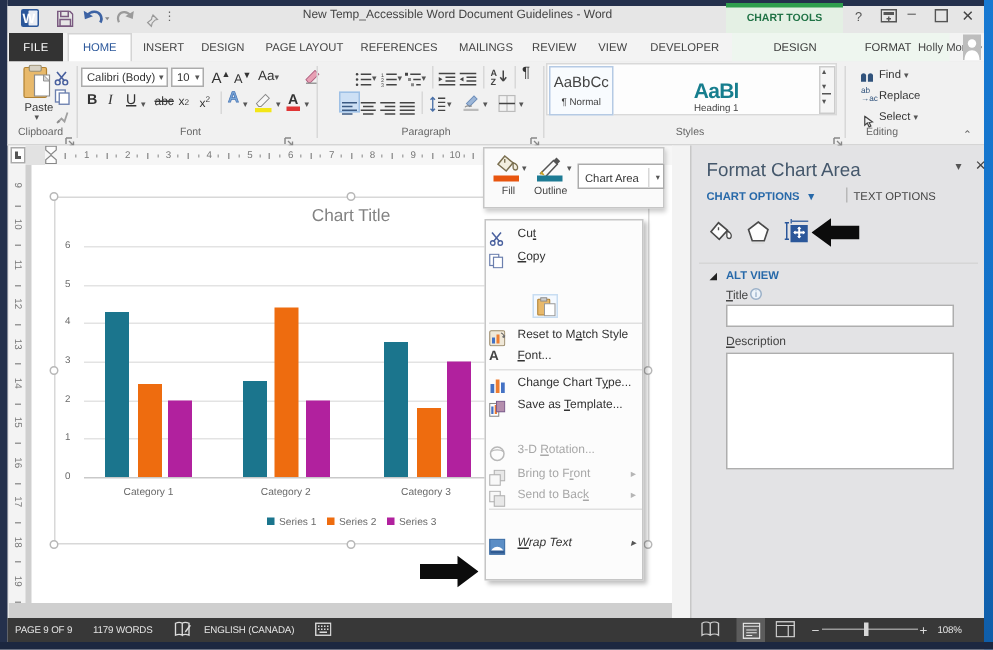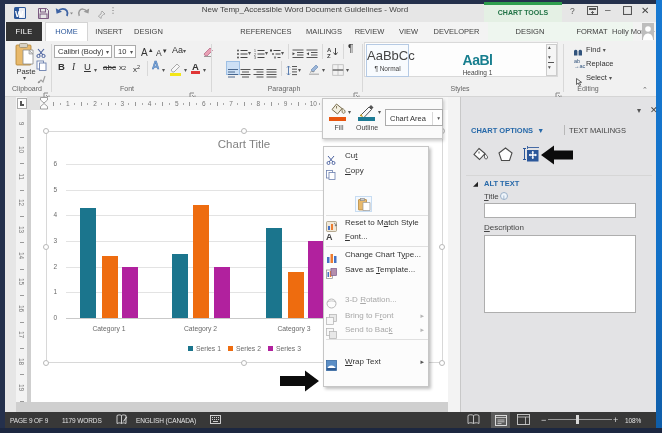--- a/index.html
+++ b/index.html
@@ -24,24 +24,24 @@
 #tab-home{background:#fff;color:#2b579a;border:1px solid #d4d4d4;border-bottom:none;line-height:17px;}
 
 #ribbon{left:0;top:41px;width:651px;height:56px;background:#f1f1f1;border-bottom:1px solid #d5d5d5;}
 .gsep{position:absolute;top:3px;width:1px;height:48px;background:#d8d8d8;}
 .glabel{position:absolute;top:44px;font-size:7px;color:#666;width:60px;text-align:center;}
 .inbox{background:#fff;border:1px solid #ababab;font-size:7.5px;color:#333;line-height:11px;}
 .dda{position:absolute;right:2px;top:1px;font-size:6px;color:#555;}
 .ic{line-height:10px;}
 .etext{font-size:7.5px;color:#333;}
 .stylecard{top:3px;height:33px;text-align:center;}
-.sc1{font-size:13px;color:#444;margin-top:6px;line-height:10px;}
+.sc1{font-size:10px;color:#444;margin-top:6px;line-height:10px;}
 .sc2{font-size:6.5px;color:#444;margin-top:4px;}
 
-#docarea{left:11px;top:97px;width:443px;height:315px;background:#cfcfcf;}
+#docarea{left:1px;top:97px;width:443px;height:315px;background:#cfcfcf;}
 #hruler{left:0;top:0px;width:443px;height:13px;background:#f6f6f6;font-size:6.5px;color:#777;}
 #vruler{left:0;top:13px;width:11px;height:292px;background:#f3f3f3;font-size:6.5px;color:#777;}
 #page{left:15px;top:13px;width:428px;height:292px;background:#fff;}
 #scrollcol{left:443px;top:97px;width:12px;height:315px;background:#f3f3f3;}
 #navytop{left:0;top:0;width:479px;height:4px;background:#24304c;}
 #navytop2{position:absolute;left:479px;top:0;width:78px;height:2px;background:#24304c;}
 #navytop3{position:absolute;left:557px;top:0;width:94px;height:4px;background:#24304c;}
 
 #statusbar{left:0px;top:412px;width:651px;height:16px;background:#383838;color:#e3e3e3;font-size:6.5px;letter-spacing:-0.1px;}
 
@@ -117,20 +117,21 @@
   <div class="abs winbtn" style="left:618px;top:6px;"><svg width="9" height="9" viewBox="0 0 9 9">
         <rect x="0.5" y="0.5" width="8" height="8" fill="none" stroke="#555" stroke-width="1.1"></rect>
       </svg></div>
   <div class="abs winbtn" style="left:636px;top:5px;font-size:10px;color:#444;">✕</div>
   <div class="abs" id="tabrow">
     <div class="abs" id="tabgreen"></div>
     <div class="abs tab" id="tab-file" style="left:1px;width:36px;">FILE</div>
     <div class="abs tab" id="tab-home" style="left:40px;width:43px;">HOME</div>
     <div class="abs tab" style="left:82px;width:44px;">INSERT</div>
     <div class="abs tab" style="left:121px;width:45px;">DESIGN</div>
+    <div class="abs tab" style="left:166px;width:64px;">PAGE LAYOUT</div>
     <div class="abs tab" style="left:232px;width:58px;">REFERENCES</div>
     <div class="abs tab" style="left:296px;width:46px;">MAILINGS</div>
     <div class="abs tab" style="left:344px;width:41px;">REVIEW</div>
     <div class="abs tab" style="left:387px;width:33px;">VIEW</div>
     <div class="abs tab" style="left:424px;width:55px;">DEVELOPER</div>
     <div class="abs tab" style="left:500px;width:50px;color:#3a3a3a;">DESIGN</div>
     <div class="abs tab" style="left:562px;width:50px;color:#3a3a3a;">FORMAT</div>
     <div class="abs" style="left:607px;top:5px;width:38px;white-space:nowrap;font-size:7.5px;color:#444;">Holly Mor... <span style="font-size:6px;">▾</span></div>
     <div class="abs" style="left:637px;top:1px;width:12px;height:17px;background:#bdbdbd;"><svg width="12" height="17" viewBox="0 0 12 17">
           <circle cx="6" cy="6" r="2.8" fill="#fff"></circle>
@@ -436,44 +437,45 @@
       <div class="abs hd" style="left:408px;top:18px;"></div>
       <div class="abs hd" style="left:12px;top:134px;"></div>
       <div class="abs hd" style="left:408px;top:134px;"></div>
       <div class="abs hd" style="left:12px;top:250px;"></div>
       <div class="abs hd" style="left:210px;top:250px;"></div>
       <div class="abs hd" style="left:408px;top:250px;"></div>
     </div>
   </div>
   <div class="abs" id="scrollcol"></div>
   <div class="abs" id="panel">
+    <div class="abs" style="left:10px;top:9px;font-size:12.5px;color:#44576b;">Format Chart Area</div>
     <div class="abs" style="left:176px;top:9px;font-size:8px;color:#555;">▾</div>
     <div class="abs" style="left:189px;top:8px;font-size:9px;color:#444;">✕</div>
     <div class="abs" style="left:10px;top:29px;font-size:7.5px;font-weight:bold;color:#2769a9;">CHART OPTIONS&nbsp; <span style="font-size:7px;color:#2769a9;">▼</span></div>
     <div class="abs" style="left:103px;top:28px;width:1px;height:10px;background:#b8b8b8;"></div>
-    <div class="abs" style="left:108px;top:29px;font-size:7.5px;color:#444;">TEXT MAILINGS</div>
+    <div class="abs" style="left:108px;top:29px;font-size:7.5px;color:#444;">TEXT OPTIONS</div>
     <div class="abs" style="left:12px;top:50px;"><svg width="16" height="17" viewBox="0 0 16 17">
           <path d="M6 1.5 l6 5 l-5.5 6 L1 7.5 z" fill="#fdfdfd" stroke="#4a4a4a" stroke-width="1.1"></path>
           <path d="M11.5 7 c2.2 0.7 3.4 2.4 2.9 4 c-0.4 1.3 -2.2 1.3 -2.7 0 c-0.3 -1.1 0 -2.6 -0.2 -4 z" fill="#fdfdfd" stroke="#4a4a4a" stroke-width="0.9"></path>
           <path d="M6 4.5 v2" stroke="#4a4a4a" stroke-width="0.9"></path>
         </svg></div>
     <div class="abs" style="left:37px;top:50px;"><svg width="15" height="16" viewBox="0 0 15 16">
           <path d="M7.5 1 L14 6 L11.5 13.5 H3.5 L1 6 Z" fill="#fdfdfd" stroke="#4a4a4a" stroke-width="1.1"></path>
           <path d="M3.5 15 h8" stroke="#ddd" stroke-width="1.2"></path>
         </svg></div>
     <div class="abs" style="left:62px;top:49px;"><svg width="16" height="16" viewBox="0 0 16 16">
           <path d="M1.5 2 v12 M0 2.5 h3 M0 13.5 h3" stroke="#2b579a" stroke-width="1"></path>
           <path d="M4 1.5 h12 M4.5 0 v3" stroke="#2b579a" stroke-width="1" opacity="0.85"></path>
           <rect x="4" y="4" width="11.5" height="11.5" fill="#2b579a"></rect>
           <path d="M9.8 5.5 v7 M6.3 9 h7" stroke="#fff" stroke-width="1.3"></path>
           <path d="M9.8 5 l-1.4 1.6 h2.8 z M9.8 13 l-1.4 -1.6 h2.8 z M5.8 9 l1.6 -1.4 v2.8 z M13.8 9 l-1.6 -1.4 v2.8 z" fill="#fff"></path>
         </svg></div>
     <div class="abs" style="left:5px;top:78px;width:186px;height:1px;background:#d6d6d6;"></div>
     <div class="abs" style="left:12px;top:83px;font-size:6.5px;color:#222;">◢</div>
-    <div class="abs" style="left:23px;top:82px;font-size:7.5px;font-weight:bold;color:#2769a9;">ALT TEXT</div>
+    <div class="abs" style="left:23px;top:82px;font-size:7.5px;font-weight:bold;color:#2769a9;">ALT VIEW</div>
     <div class="abs" style="left:23px;top:95px;font-size:8px;color:#444;"><u>T</u>itle</div>
     <div class="abs" style="left:39px;top:95px;width:8px;height:8px;border:1px solid #9ab0c8;border-radius:50%;background:#eef4fa;color:#6a8db0;font-size:6px;text-align:center;line-height:8px;">i</div>
     <div class="abs" style="left:23px;top:106px;width:152px;height:15px;background:#fff;border:1px solid #aeaeae;"></div>
     <div class="abs" style="left:23px;top:126px;font-size:8px;color:#444;"><u>D</u>escription</div>
     <div class="abs" style="left:23px;top:138px;width:152px;height:78px;background:#fff;border:1px solid #aeaeae;"></div>
   </div>
   <div class="abs" id="statusbar">
     <div class="abs" style="left:5px;top:5px;">PAGE 9 OF 9</div>
     <div class="abs" style="left:57px;top:5px;">1179 WORDS</div>
     <div class="abs" style="left:111px;top:2px;"><svg width="12" height="11" viewBox="0 0 12 11">
@@ -601,21 +603,21 @@
     </div>
   <div class="mi" style="top:178px;">
       <span class="mico"><svg width="11" height="11" viewBox="0 0 11 11">
           <rect x="0.5" y="0.5" width="7" height="7" fill="#f8f8f8" stroke="#b0b0b0" stroke-width="0.7"></rect>
           <rect x="3.5" y="3.5" width="7" height="7" fill="#e8e8e8" stroke="#b0b0b0" stroke-width="0.7"></rect>
         </svg></span>
       <span class="mtx gray">Send to Bac<u style="color:#a8a8a8;">k</u></span>
       <span class="marr gray2">▸</span>
     </div>
   <div class="msep" style="top:192px;"></div>
-  <div class="mi" style="top:209.5px;">
+  <div class="mi" style="top:209.5px;font-style:italic;">
       <span class="mico"><svg width="11" height="11" viewBox="0 0 11 11">
           <rect x="0.5" y="0.5" width="10" height="10" fill="#5b8ec6" stroke="#3a6ba3" stroke-width="0.8"></rect>
           <path d="M1 10 a4.5 4.5 0 0 1 9 0 z" fill="#fff"></path>
           <rect x="0.8" y="8" width="9.4" height="2.2" fill="#2f5b93"></rect>
         </svg></span>
       <span class="mtx"><u>W</u>rap Text</span>
       <span class="marr">▸</span>
     </div>
 </div>
 <div class="abs" id="bigarrow1"><svg width="32" height="20" viewBox="0 0 32 20">

